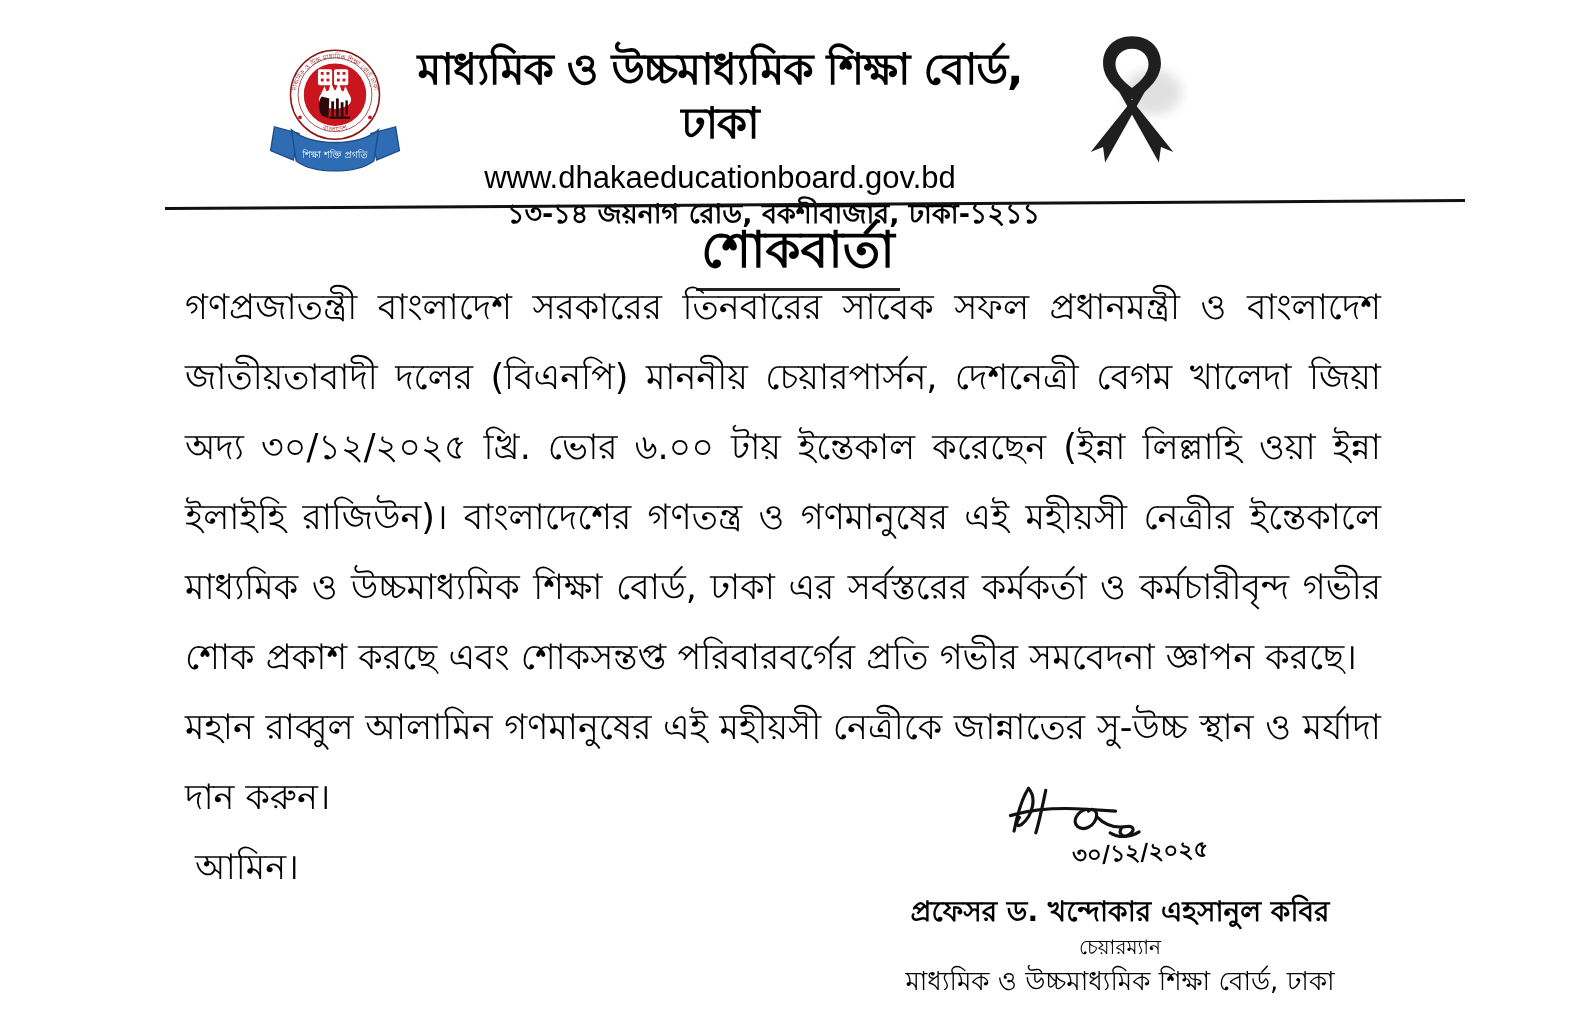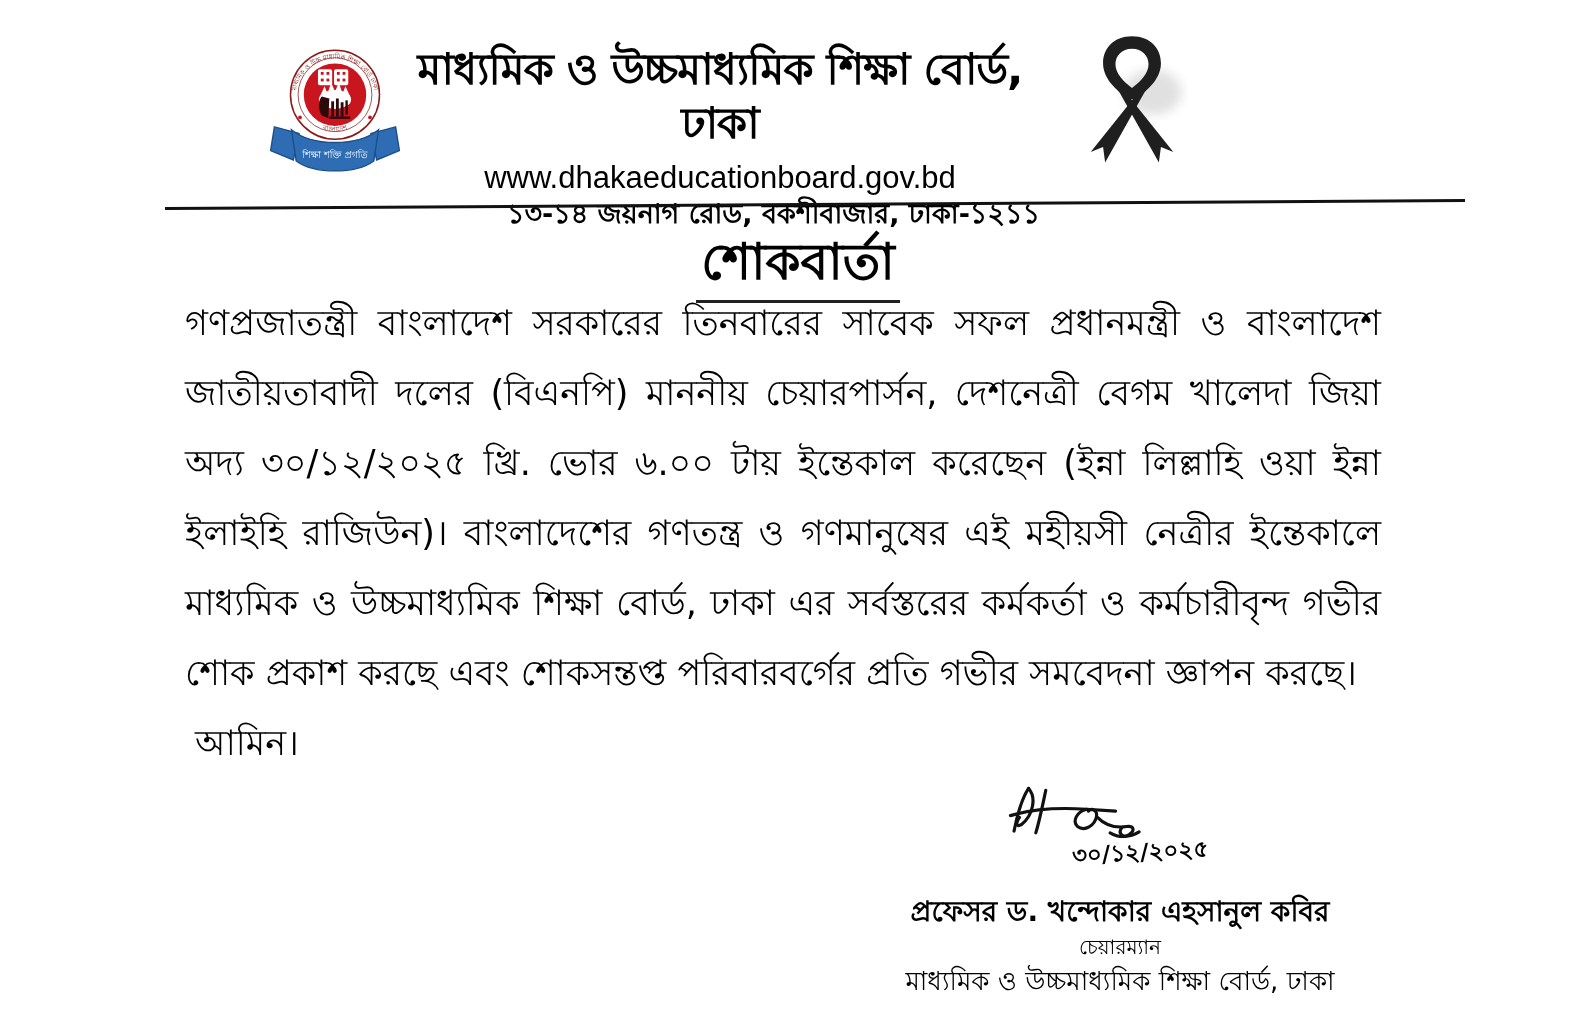--- a/index.html
+++ b/index.html
@@ -15,26 +15,26 @@
   .website{font-family:Liberation Sans, sans-serif;font-size:31px;line-height:36px;margin-top:10px;}
   .address{font-size:27px;font-weight:bold;line-height:32px;margin-top:2px;text-align:right;}
 
   .logo-box{left:266px;top:36px;width:138px;height:142px;}
   .ribbon-box{left:1068px;top:26px;width:128px;height:155px;}
 
   .divider{left:165px;top:207px;width:1300px;height:3px;background:#111;
     transform:rotate(-0.35deg);transform-origin:left center;}
 
   
-  .title-wrap{left:0;top:220px;width:1596px;text-align:center;margin-top:12px;}
+  .title-wrap{left:0;top:220px;width:1596px;text-align:center;}
   .notice-title{display:inline-block;font-size:50px;font-weight:bold;
     border-bottom:3px solid #222;padding:0 5px 8px 5px;line-height:60px;}
 
   
-  .body-text{left:185px;top:288px;width:1196px;font-size:35px;line-height:70px;text-align:justify;}
+  .body-text{left:185px;top:272px;width:1196px;font-size:35px;line-height:70px;text-align:justify;}
   .body-text p{margin:0;}
   .p-amin{padding-left:10px;}
 
   
   .sig-svg{left:1005px;top:780px;width:145px;height:64px;}
   .sig-date{left:1072px;top:834px;font-size:23px;font-weight:bold;transform:rotate(-3deg);}
   .sig-block{left:905px;top:856px;width:430px;text-align:center;}
   .sig-name{font-size:28px;font-weight:bold;line-height:36px;margin-top:38px;}
   .sig-designation{font-size:20px;line-height:34px;}
   .sig-org{font-size:26px;line-height:34px;}
@@ -117,20 +117,21 @@
 </div>
 
 <div class="abs divider"></div>
 
 <div class="abs title-wrap">
   <span class="notice-title">শোকবার্তা</span>
 </div>
 
 <div class="abs body-text">
   <p>গণপ্রজাতন্ত্রী বাংলাদেশ সরকারের তিনবারের সাবেক সফল প্রধানমন্ত্রী ও বাংলাদেশ জাতীয়তাবাদী দলের (বিএনপি) মাননীয় চেয়ারপার্সন, দেশনেত্রী বেগম খালেদা জিয়া অদ্য ৩০/১২/২০২৫ খ্রি. ভোর ৬.০০ টায় ইন্তেকাল করেছেন (ইন্না লিল্লাহি ওয়া ইন্না ইলাইহি রাজিউন)। বাংলাদেশের গণতন্ত্র ও গণমানুষের এই মহীয়সী নেত্রীর ইন্তেকালে মাধ্যমিক ও  উচ্চমাধ্যমিক শিক্ষা বোর্ড, ঢাকা এর সর্বস্তরের কর্মকর্তা ও কর্মচারীবৃন্দ গভীর শোক প্রকাশ করছে এবং শোকসন্তপ্ত পরিবারবর্গের প্রতি গভীর সমবেদনা জ্ঞাপন করছে।</p>
+  <p>মহান রাব্বুল আলামিন গণমানুষের এই মহীয়সী নেত্রীকে জান্নাতের সু-উচ্চ স্থান ও মর্যাদা দান করুন।</p>
   <p class="p-amin">আমিন।</p>
 </div>
 
 <div class="abs sig-svg">
   <svg viewBox="0 0 160 70" width="145" height="64" aria-hidden="true">
     <g fill="none" stroke="#111" stroke-width="3.5" stroke-linecap="round">
       <path d="M10,56 C14,36 20,18 26,9"></path>
       <path d="M26,9 C35,19 31,39 18,49 C13,52 11,48 16,41"></path>
       <path d="M45,11 C41,30 38,45 34,58"></path>
       <path d="M6,39 C32,31 60,30 90,32 L122,34"></path>

